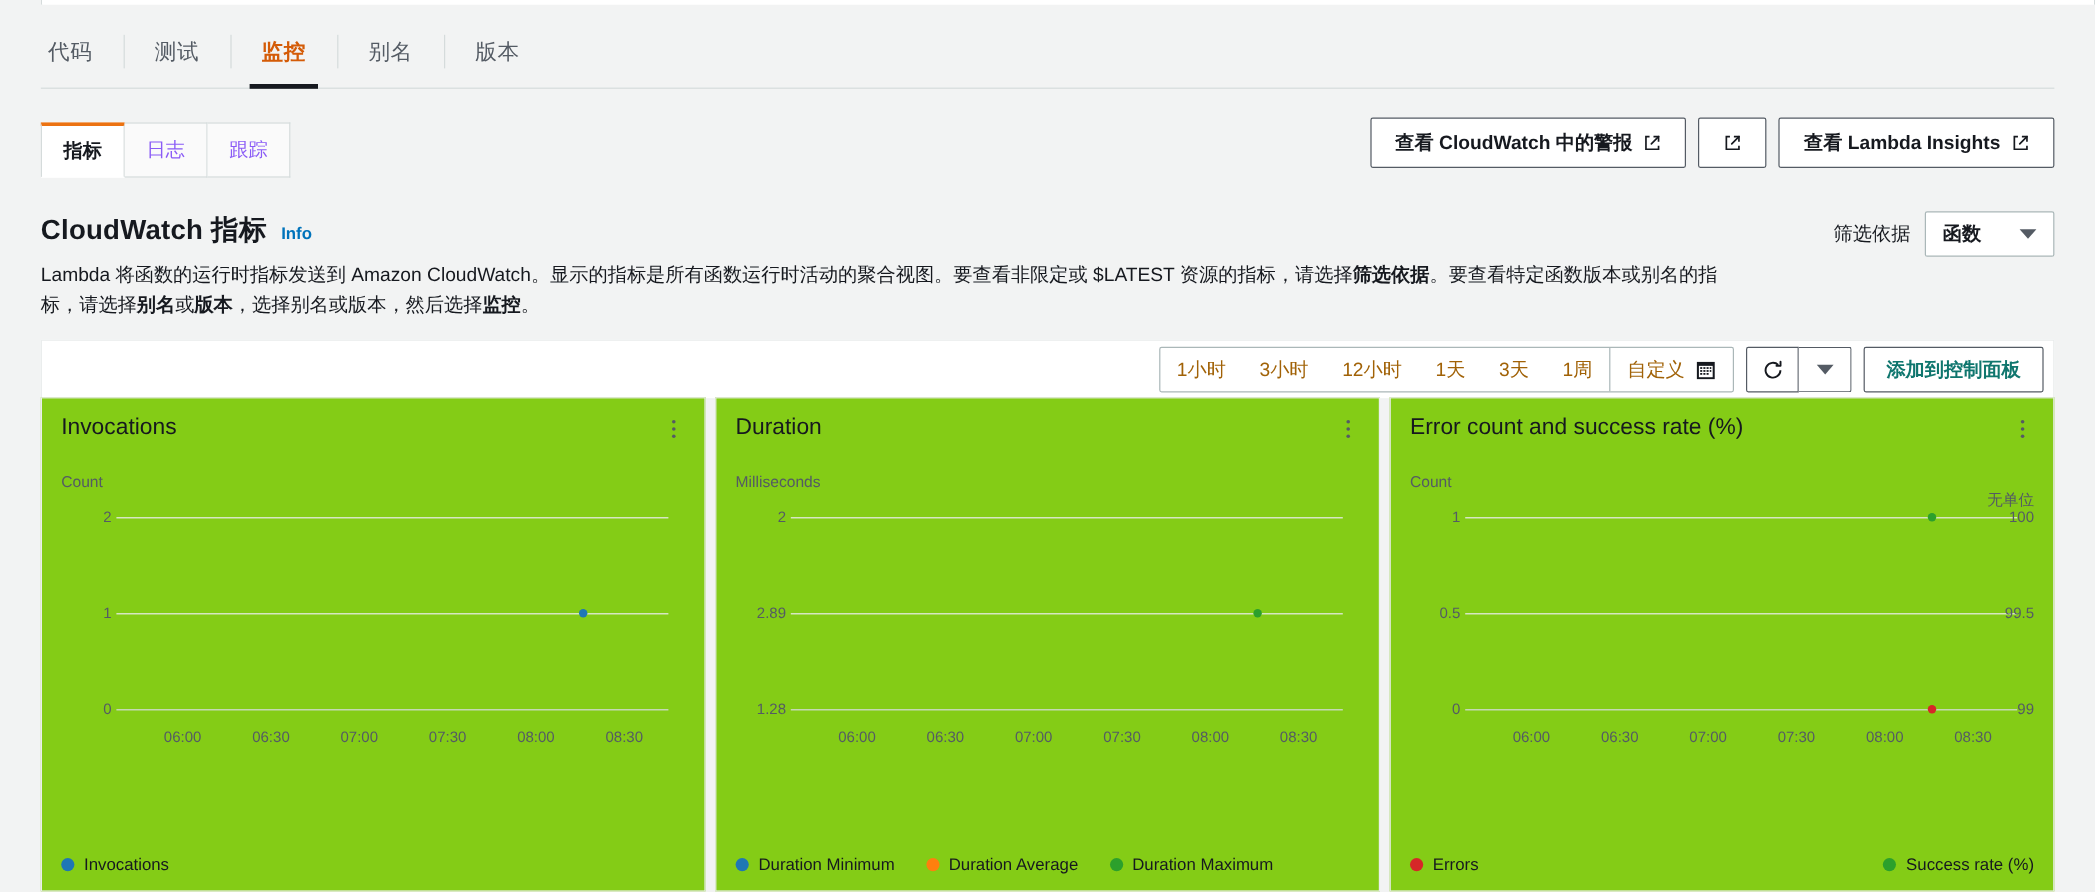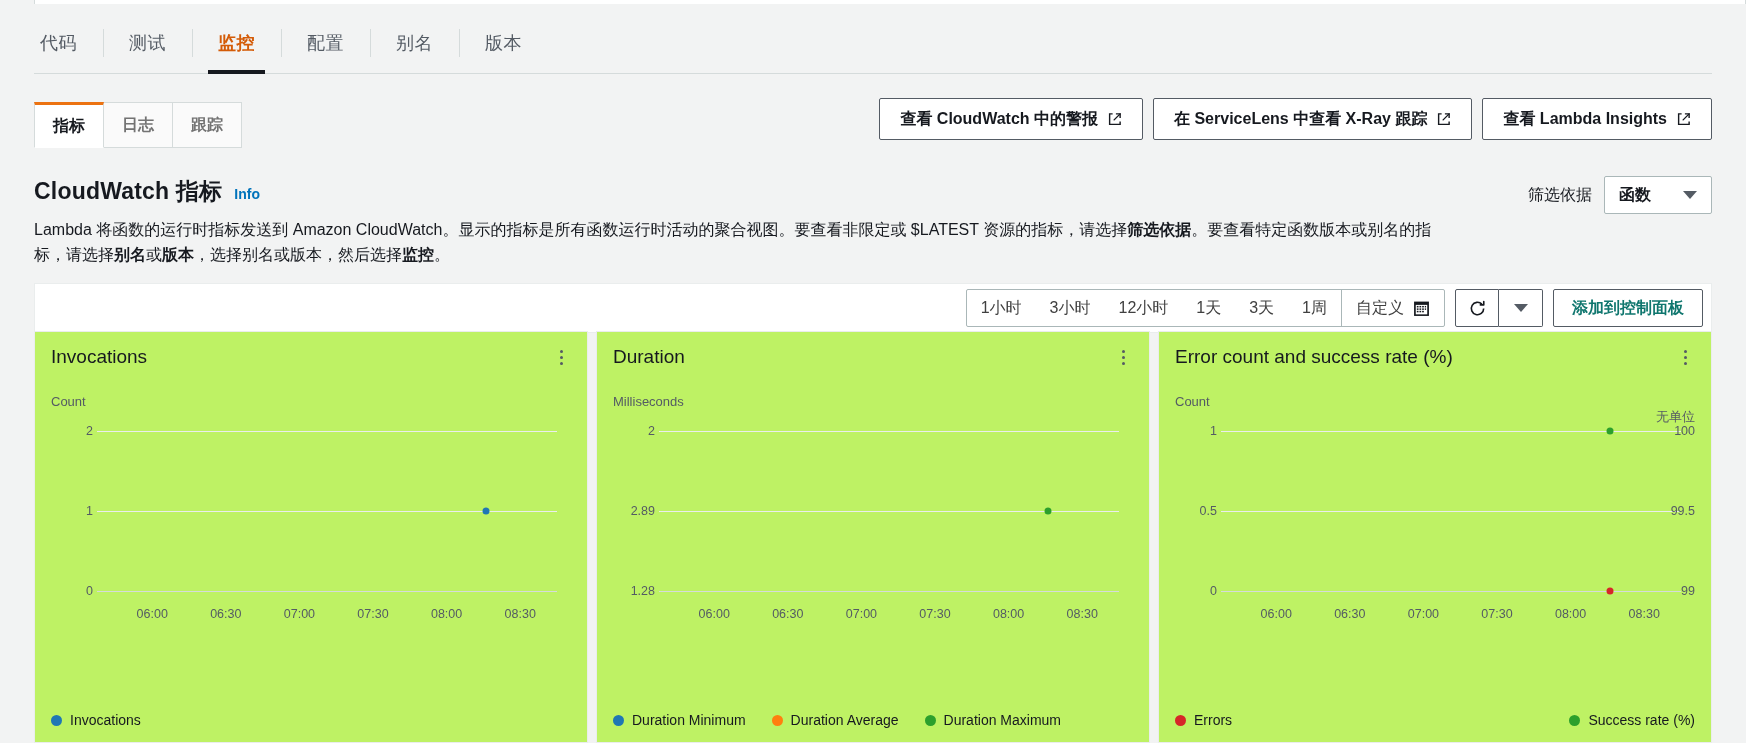--- a/index.html
+++ b/index.html
@@ -64,23 +64,22 @@
   .subtab {
     position: relative;
     min-width: 68px;
     height: 46px;
     padding: 0 18px;
     display: flex; align-items: center; justify-content: center;
     background: #fafafa;
     border: 1px solid #d5dbdb;
     border-left: none;
     font-size: 16px;
-    color: #737373;
-    cursor: pointer;
-    font-weight: bold;
+    color: #8b5cf6;
+    cursor: pointer;
   }
   .subtab:first-child { border-left: 1px solid #d5dbdb; }
   .subtab.active {
     background: #ffffff;
     color: #16191f;
     font-weight: bold;
     border-top: 3px solid #ec7211;
     border-bottom-color: #ffffff;
   }
 
@@ -179,21 +178,21 @@
   .seg-group {
     display: flex; align-items: stretch;
     border: 1px solid #aab7b8;
     border-radius: 2px;
     height: 38px;
     background: #ffffff;
   }
   .seg {
     padding: 0 14px;
     display: flex; align-items: center;
-    font-size: 16px; color: #404040;
+    font-size: 16px; color: #a16207;
     cursor: pointer;
   }
   .seg.sep { border-left: 1px solid #aab7b8; gap: 9px; }
   .cal-icon { width: 17px; height: 17px; display: inline-block; }
   .icon-btn {
     background: #ffffff;
     border: 1px solid #545b64;
     border-radius: 2px;
     height: 38px;
     width: 44px;
@@ -215,21 +214,21 @@
 
   
   .charts {
     position: absolute;
     top: 331px; left: 34px; right: 34px; bottom: 0;
     display: flex;
     gap: 8px;
   }
   .card {
     flex: 1 1 0;
-    background: #bef264;
+    background: #84cc16;
     border: 1px solid #eaeded;
     position: relative;
     padding: 14px 16px 0 16px;
     overflow: hidden;
   }
   .card-head {
     display: flex; align-items: flex-start; justify-content: space-between;
   }
   .card-title { font-size: 19px; color: #16191f; }
   .kebab {
@@ -300,23 +299,20 @@
 
   <div class="tabbar" id="main-tabs">
       <div class="tab">
         <span>代码</span>
       </div>
       <div class="tab">
         <span>测试</span>
       </div>
       <div class="tab active">
         <span>监控</span>
-      </div>
-      <div class="tab">
-        <span>配置</span>
       </div>
       <div class="tab">
         <span>别名</span>
       </div>
       <div class="tab">
         <span>版本</span>
       </div>
     </div>
 
   <div class="subtabs" id="sub-tabs">
@@ -336,21 +332,20 @@
         <span>查看 CloudWatch 中的警报</span>
         <span class="ext-icon">
           <svg viewBox="0 0 16 16" width="15" height="15" fill="none" stroke="#16191f" stroke-width="1.5">
             <path d="M6 2H2.8v11.2H14V10"></path>
             <path d="M9.5 2H14v4.5"></path>
             <path d="M14 2L7.6 8.4" stroke-linecap="round"></path>
           </svg>
         </span>
       </div>
       <div class="btn">
-        <span>在 ServiceLens 中查看 X-Ray 跟踪</span>
         <span class="ext-icon">
           <svg viewBox="0 0 16 16" width="15" height="15" fill="none" stroke="#16191f" stroke-width="1.5">
             <path d="M6 2H2.8v11.2H14V10"></path>
             <path d="M9.5 2H14v4.5"></path>
             <path d="M14 2L7.6 8.4" stroke-linecap="round"></path>
           </svg>
         </span>
       </div>
       <div class="btn">
         <span>查看 Lambda Insights</span>

